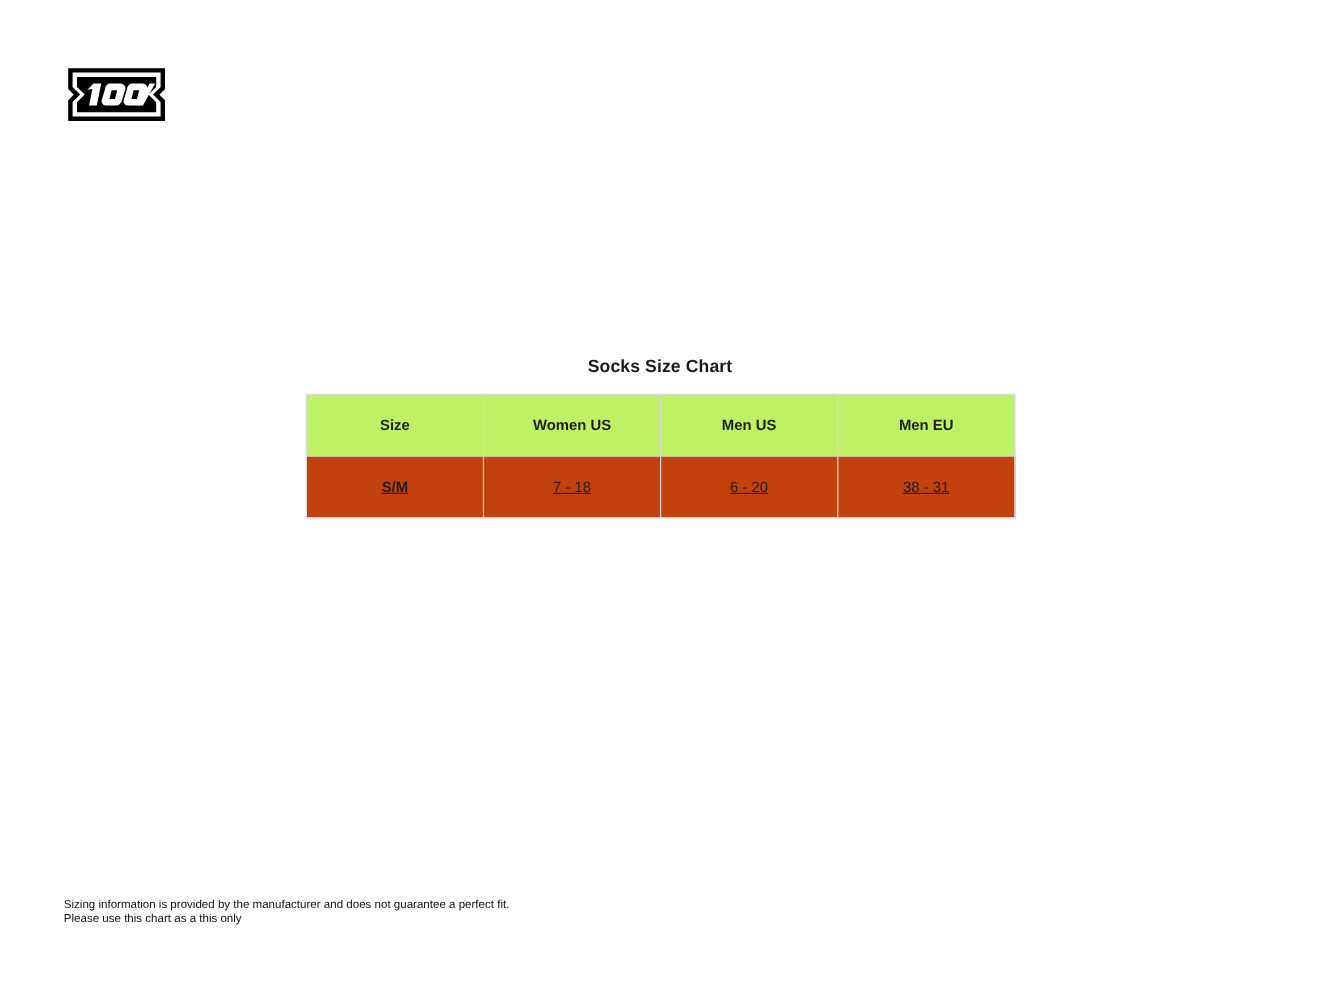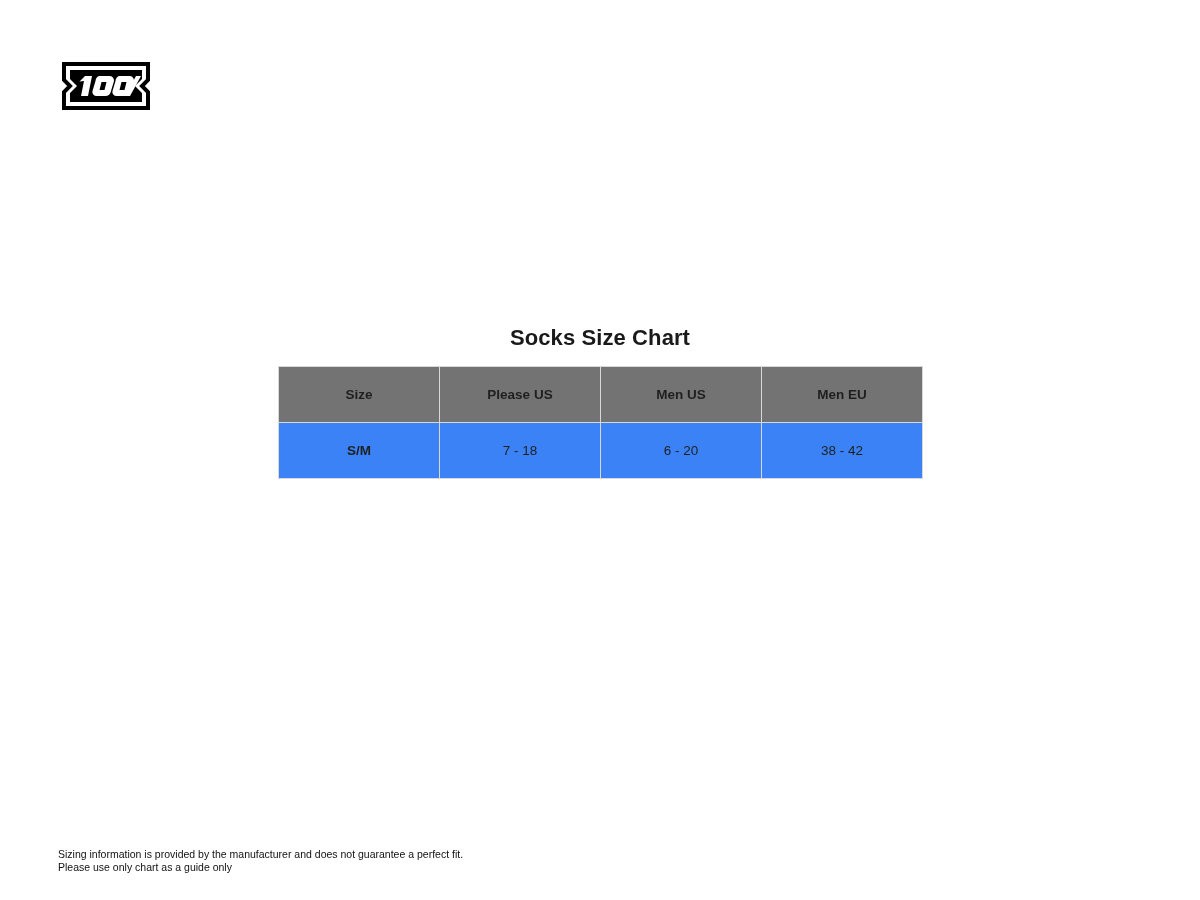--- a/index.html
+++ b/index.html
@@ -30,21 +30,21 @@
 
   
   .chart-block {
     position: absolute;
     left: 278px;
     top: 325px;
     width: 644px;
   }
   .chart-title {
     text-align: center;
-    font-size: 22px;
+    font-size: 16px;
     font-weight: bold;
     color: #1a1a1a;
     margin-bottom: 15px;
     letter-spacing: 0.1px;
   }
 
   table.size-table {
     border-collapse: collapse;
     width: 644px;
     table-layout: fixed;
@@ -53,41 +53,42 @@
     border: 1px solid #d8d8d8;
     height: 55px;
     text-align: center;
     vertical-align: middle;
     font-size: 13.5px;
     color: #1f1f1f;
     padding: 0;
   }
   table.size-table tr.header-row td {
     font-weight: bold;
-    background: #737373;
+    background: #bef264;
     font-size: 13.5px;
   }
   table.size-table tr.shaded td {
-    background: #3b82f6;
+    background: #c2410c;
+    text-decoration: underline;
   }
   table.size-table td.rowlabel {
     font-weight: bold;
   }
 
   
   col.c1 { width: 161px; }
   col.c2 { width: 161px; }
   col.c3 { width: 161px; }
   col.c4 { width: 161px; }
 
   
   .footnote {
     position: absolute;
     left: 58px;
-    top: 848px;
+    top: 816px;
     font-size: 10.5px;
     line-height: 1.25;
     color: #111111;
   }
   .footnote div {
     white-space: nowrap;
   }
 </style>
 </head>
 <body>
@@ -117,30 +118,30 @@
   <table class="size-table">
     <colgroup>
       <col class="c1">
         <col class="c2">
         <col class="c3">
         <col class="c4">
     </colgroup>
     <tbody>
       <tr class="header-row">
         <td>Size</td>
-        <td>Please US</td>
+        <td>Women US</td>
         <td>Men US</td>
         <td>Men EU</td>
       </tr>
       <tr class="shaded">
         <td class="rowlabel">S/M</td>
         <td>7 - 18</td>
         <td>6 - 20</td>
-        <td>38 - 42</td>
+        <td>38 - 31</td>
       </tr>
     </tbody>
   </table>
 </div>
 
 <div class="footnote">
   <div>Sizing information is provided by the manufacturer and does not guarantee a perfect fit.</div>
-  <div>Please use only chart as a guide only</div>
+  <div>Please use this chart as a this only</div>
 </div>
 
 </body></html>

